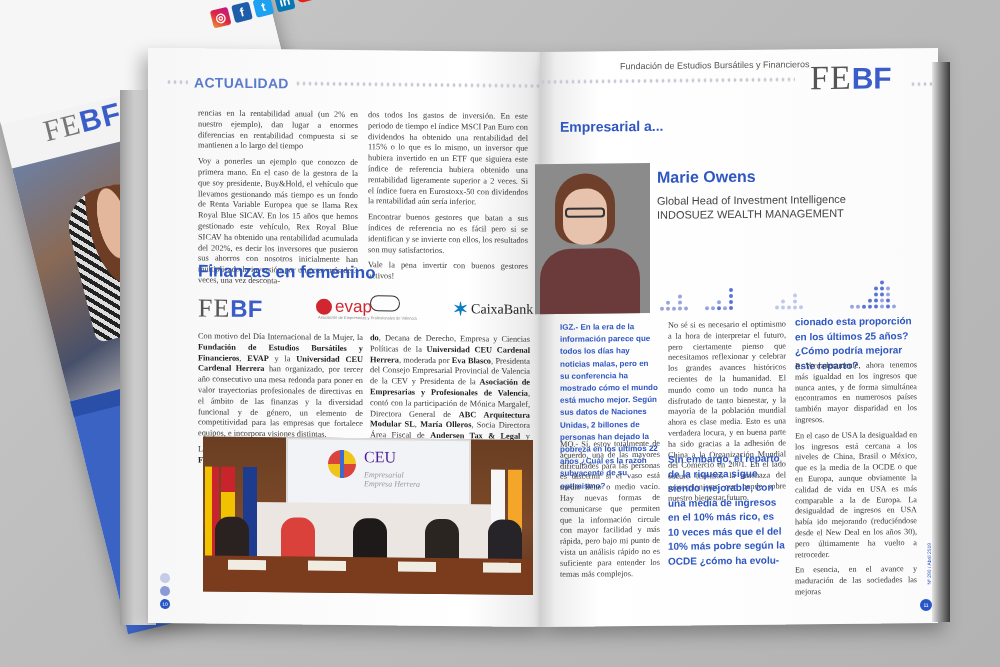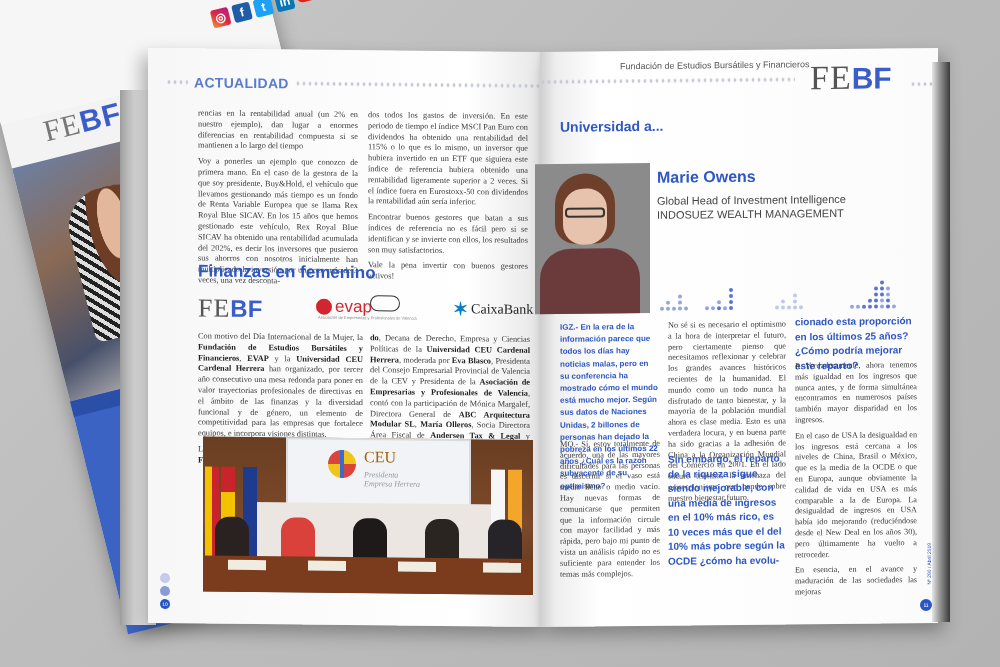--- a/index.html
+++ b/index.html
@@ -110,21 +110,21 @@
   }
   .event-screen {
     position: absolute; left: 83px; top: 0; width: 185px; height: 82px;
     background: #f2f3f6; border: 2px solid #dcdcdc;
   }
   .ceu-emblem {
     position: absolute; left: 40px; top: 10px; width: 28px; height: 28px; border-radius: 50%;
     background: conic-gradient(#f0c419 0 25%, #d9453c 0 50%, #f0c419 0 75%, #d9453c 0 100%);
   }
   .ceu-emblem::before { content:""; position:absolute; left:12px; top:0; width:4px; height:28px; background:#3b6bd1; }
-  .ceu-name { position: absolute; left: 76px; top: 8px; font: 16px "Liberation Serif", serif; color: #a16207; }
+  .ceu-name { position: absolute; left: 76px; top: 8px; font: 16px "Liberation Serif", serif; color: #4c1d95; }
   .ceu-sub { position: absolute; left: 76px; top: 30px; font: italic 8px/9px "Liberation Serif", serif; color: #999; }
   .backdrop { position: absolute; left: 40px; top: 65px; width: 260px; height: 56px; background: #ece6e2; }
   .flag { position: absolute; top: 30px; width: 14px; height: 100px; }
   .flag.es { left: 18px; background: linear-gradient(180deg, #c9242b 0 25%, #f2c200 25% 75%, #c9242b 75%); }
   .flag.vc { left: 2px; background: linear-gradient(90deg, #f2c200 0 50%, #c9242b 50%); }
   .flag.eu { left: 40px; background: #1d3b8f; }
   .flag.ceu { left: 288px; background: #f6f6f6; }
   .flag.va { left: 305px; background: linear-gradient(180deg, #f4a62a 0 60%, #fafafa 60%); }
   .table { position: absolute; left: 0; right: 0; bottom: 0; height: 36px; background: #7a3c1c; }
   .person { position: absolute; bottom: 30px; width: 34px; height: 45px; border-radius: 14px 14px 4px 4px; }
@@ -246,21 +246,21 @@
       </div>
       <div class="col body-text" style="left:222px; top:283px; width:160px;">
         <p><b>do</b><span>, Decana de Derecho, Empresa y Ciencias Políticas de la </span><b>Universidad CEU Cardenal Herrera</b><span>, moderada por </span><b>Eva Blasco</b><span>, Presidenta del Consejo Empresarial Provincial de Valencia de la CEV y Presidenta de la </span><b>Asociación de Empresarias y Profesionales de Valencia</b><span>, contó con la participación de Mónica Margalef, Directora General de </span><b>ABC Arquitectura Modular SL</b><span>, </span><b>María Olleros</b><span>, Socia Directora Área Fiscal de </span><b>Andersen Tax &amp; Legal</b><span> y </span><b>María Dolores Petit</b><span>, Directora de Banca Retail de </span><b>CaixaBank</b><span>.</span></p>
       </div>
 
       <div class="event-photo">
         <div class="event-screen">
           <div class="ceu-emblem"></div>
           <div class="ceu-name">CEU</div>
           <div class="ceu-sub">
-            <div>Presidenta</div>
+            <div>Empresarial</div>
             <div>Empresa Herrera</div>
           </div>
         </div>
         <div class="backdrop"></div>
         <div class="flag vc"></div>
         <div class="flag es"></div>
         <div class="flag eu"></div>
         <div class="flag ceu"></div>
         <div class="flag va"></div>
         <div class="person" style="left:12px; background:#2a2220;"></div>
@@ -281,21 +281,21 @@
         <span>10</span>
       </div>
     </div>
 
     <div class="page-right">
       <div class="right-header-text">Fundación de Estudios Bursátiles y Financieros</div>
       <div class="dotline right-dotline"></div>
       <div class="right-logo"><span>FE</span><span class="bf">BF</span></div>
       <div class="dotline right-dotline2"></div>
 
-      <div class="interview-label">Universidad a...</div>
+      <div class="interview-label">Empresarial a...</div>
 
       <div class="portrait">
         <div class="body"></div>
         <div class="hair"></div>
         <div class="face"></div>
         <div class="glasses"></div>
       </div>
 
       <div class="name">Marie Owens</div>
       <div class="role">

